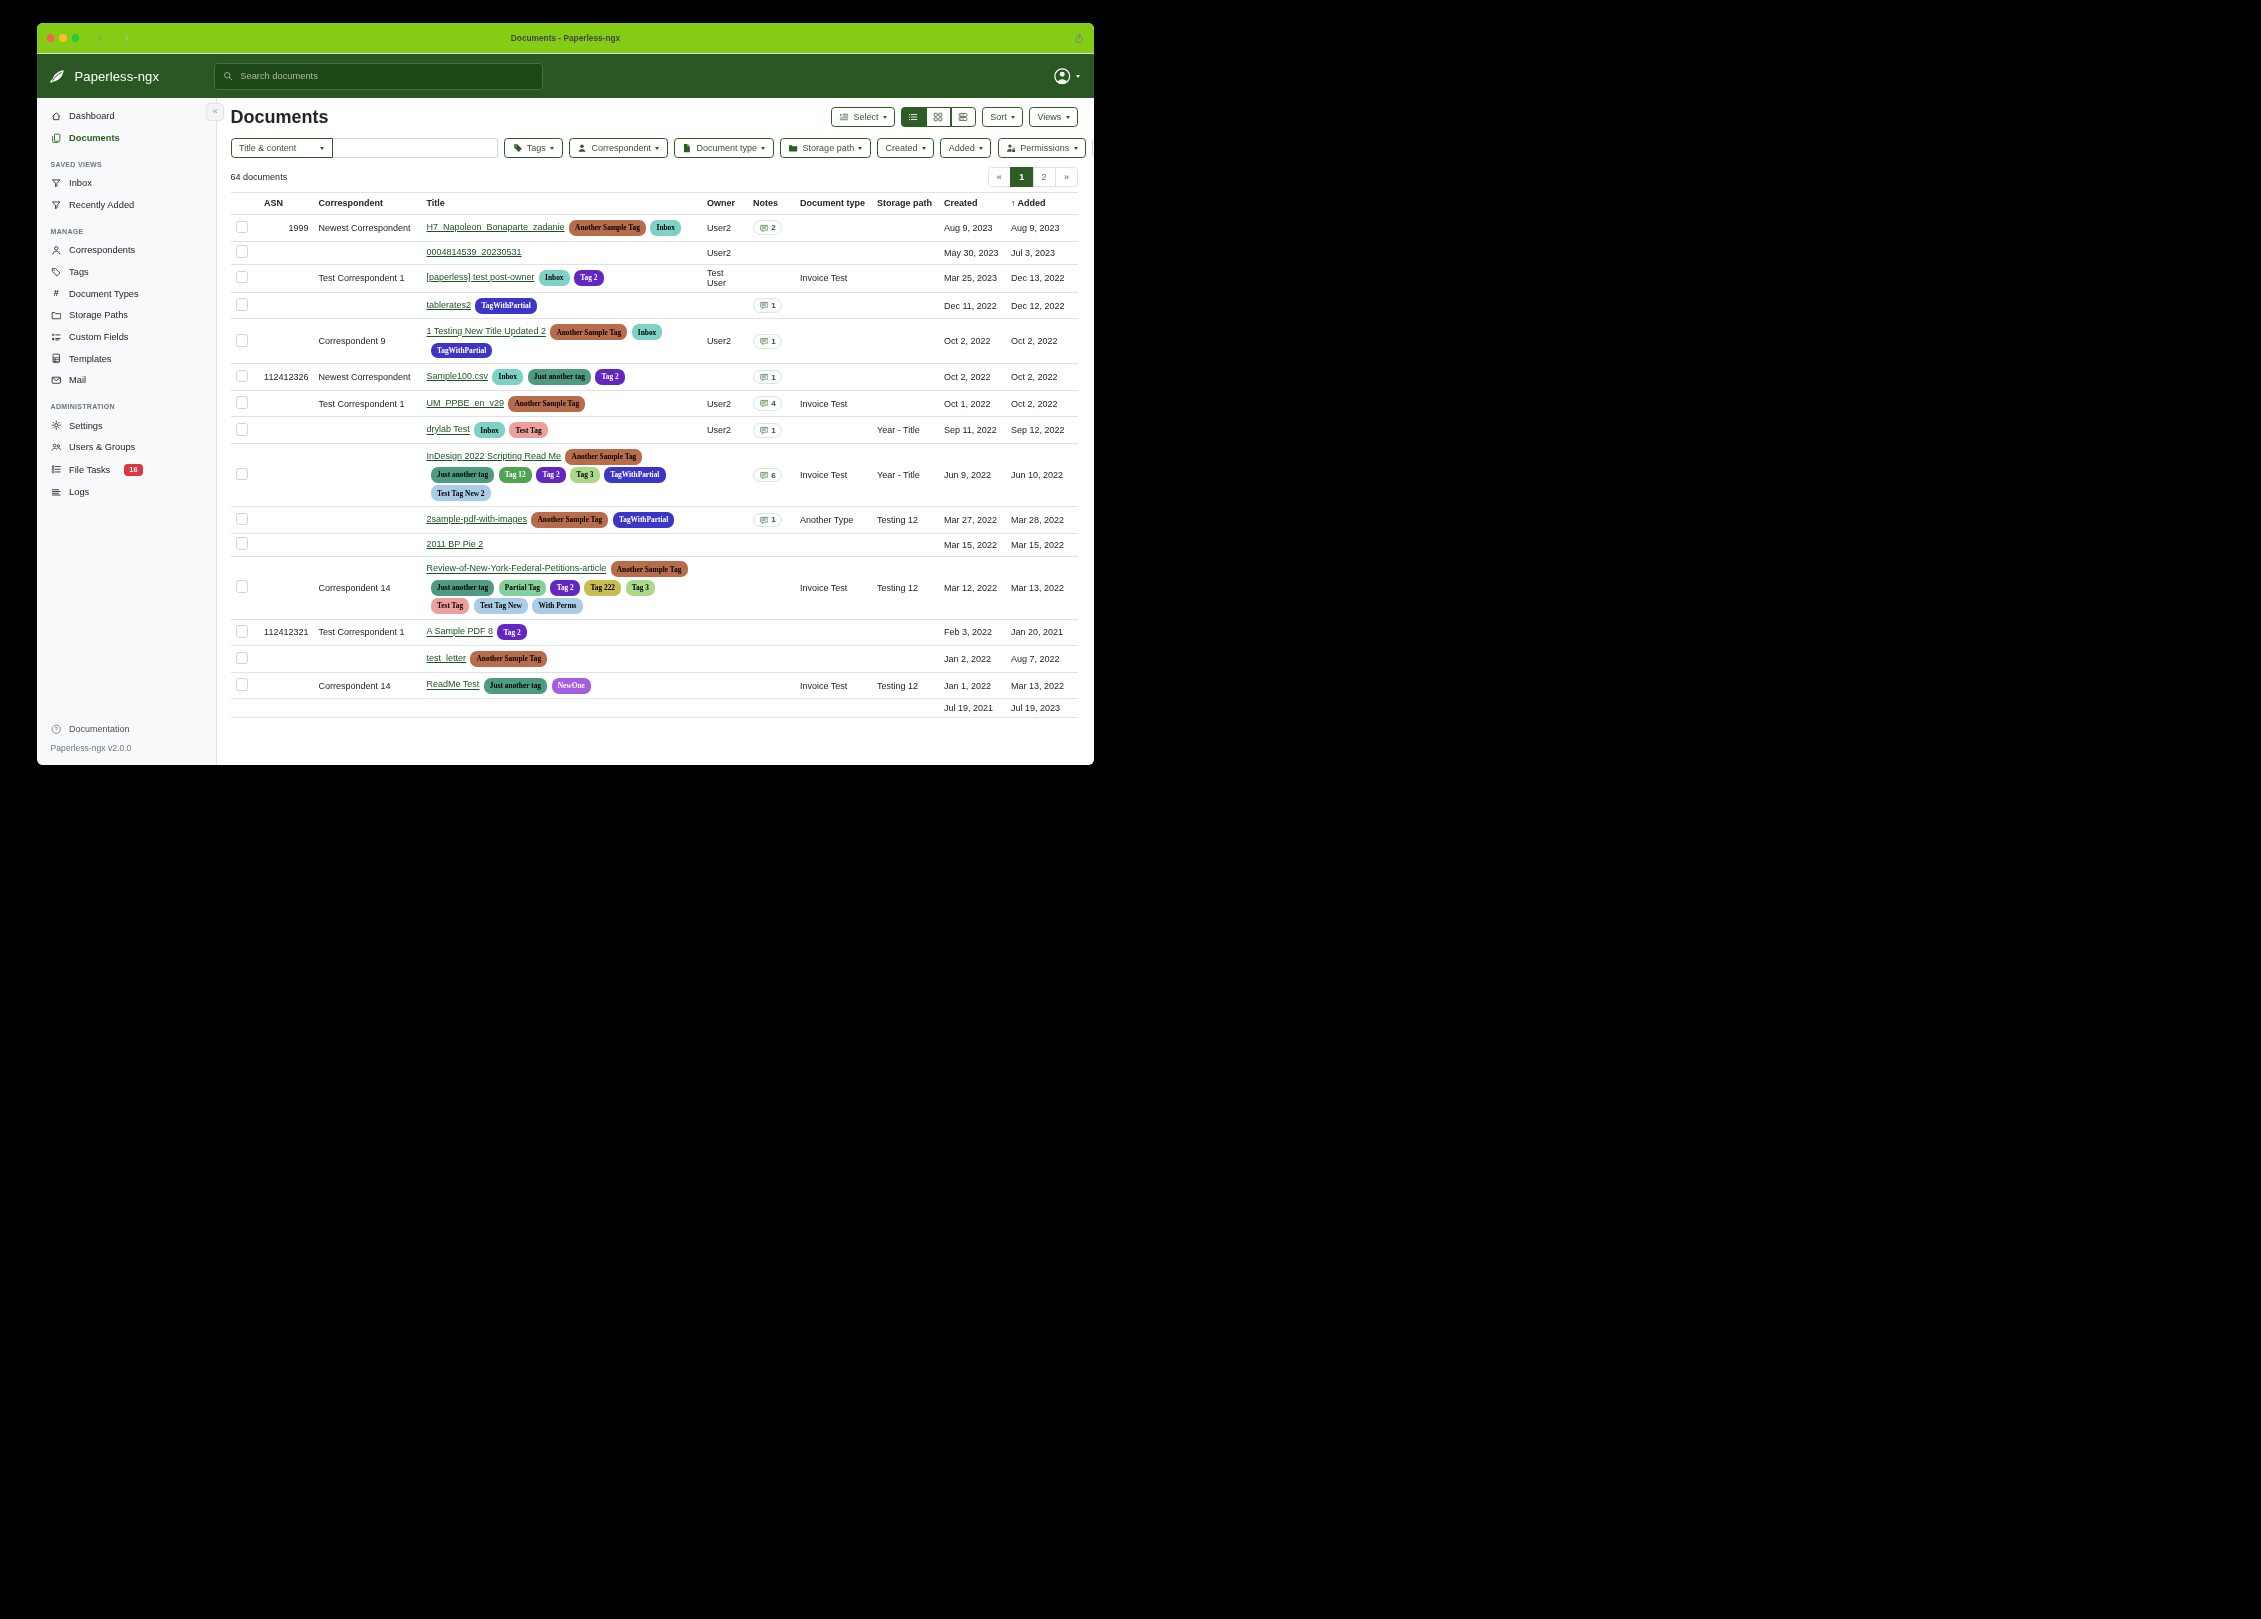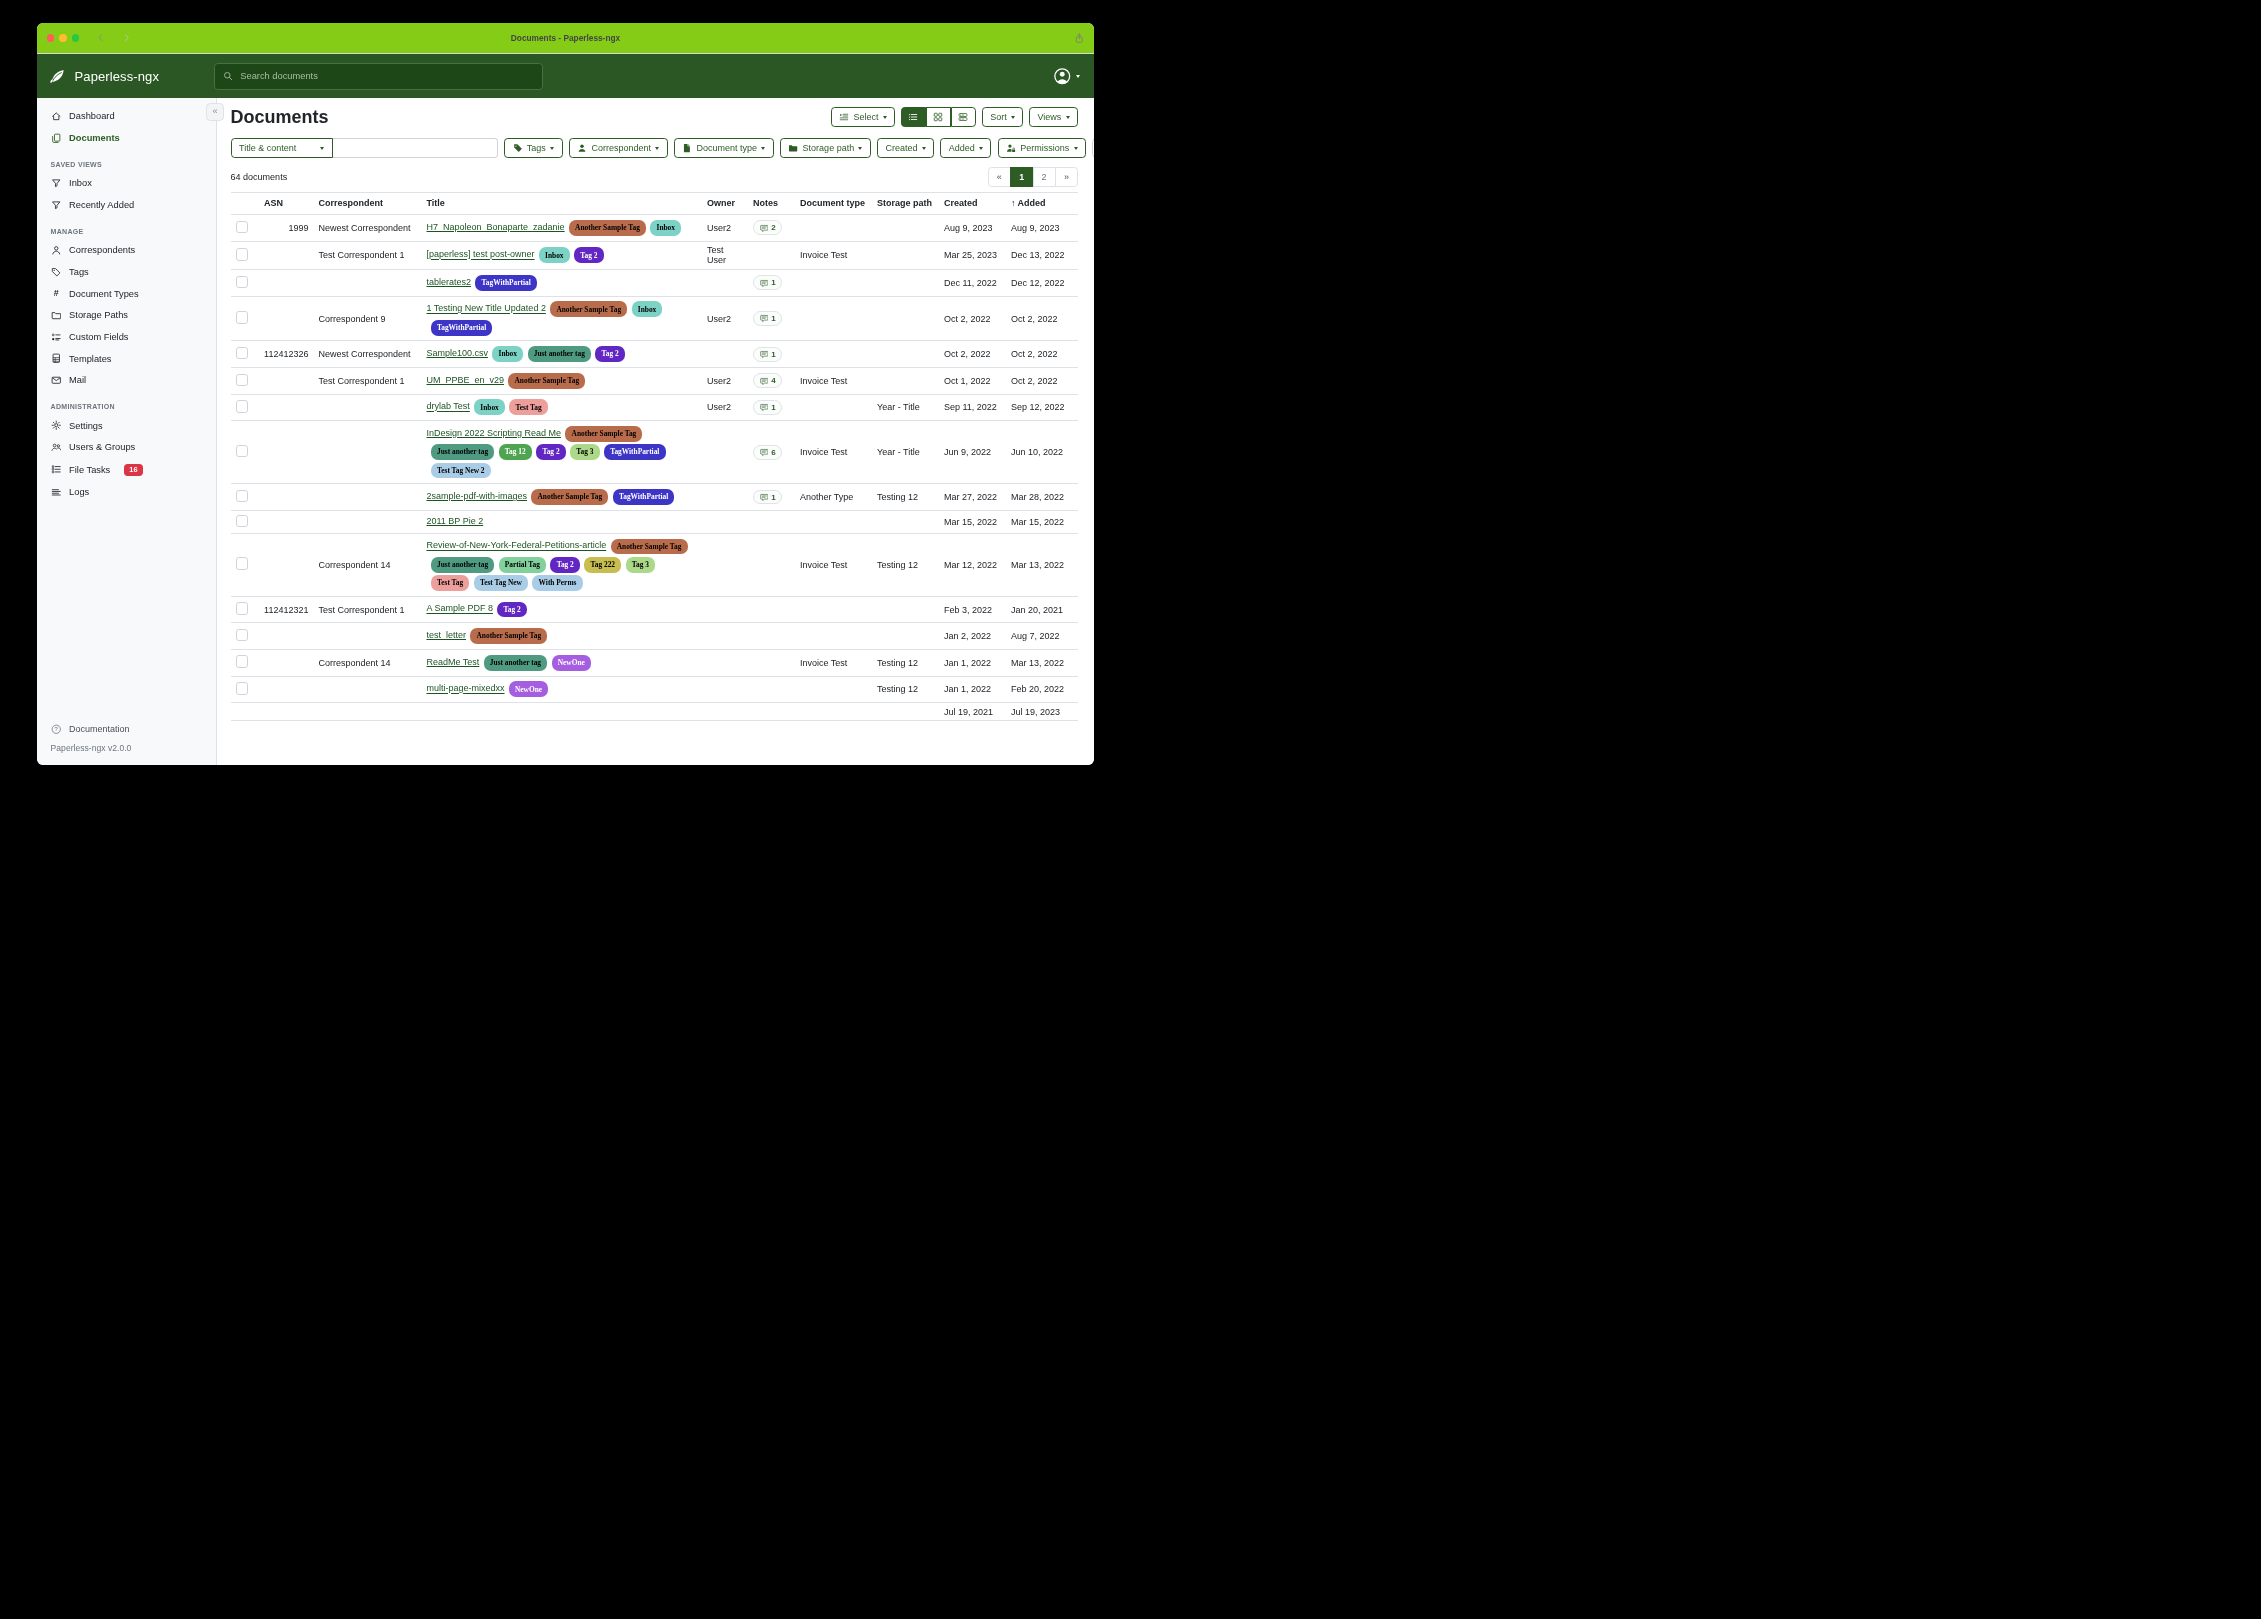--- a/index.html
+++ b/index.html
@@ -440,20 +440,34 @@
                     <span>2</span>
                   </span></td>
     <td class="cell-type"></td>
     <td class="cell-path"></td>
     <td class="cell-created">Aug 9, 2023</td>
     <td class="cell-added">Aug 9, 2023</td>
   </tr>
               <tr>
     <td class="cell-check"><span class="checkbox"></span></td>
     <td class="cell-asn"></td>
+    <td class="cell-corr"></td>
+    <td class="cell-title">
+                  <div class="title-cell-inner"><a class="doc-link">0004814539_20230531</a></div>
+                </td>
+    <td class="cell-owner">User2</td>
+    <td class="cell-notes"></td>
+    <td class="cell-type"></td>
+    <td class="cell-path"></td>
+    <td class="cell-created">May 30, 2023</td>
+    <td class="cell-added">Jul 3, 2023</td>
+  </tr>
+              <tr>
+    <td class="cell-check"><span class="checkbox"></span></td>
+    <td class="cell-asn"></td>
     <td class="cell-corr">Test Correspondent 1</td>
     <td class="cell-title">
                   <div class="title-cell-inner"><a class="doc-link">[paperless] test post-owner</a><span class="tag" style="background:#7bd2c5;color:#000000">Inbox</span><span class="tag" style="background:#6227c3;color:#ffffff">Tag 2</span></div>
                 </td>
     <td class="cell-owner">Test User</td>
     <td class="cell-notes"></td>
     <td class="cell-type">Invoice Test</td>
     <td class="cell-path"></td>
     <td class="cell-created">Mar 25, 2023</td>
     <td class="cell-added">Dec 13, 2022</td>
@@ -662,34 +676,20 @@
                   <div class="title-cell-inner"><a class="doc-link">ReadMe Test</a><span class="tag" style="background:#4e9b82;color:#000000">Just another tag</span><span class="tag" style="background:#a55ee0;color:#ffffff">NewOne</span></div>
                 </td>
     <td class="cell-owner"></td>
     <td class="cell-notes"></td>
     <td class="cell-type">Invoice Test</td>
     <td class="cell-path">Testing 12</td>
     <td class="cell-created">Jan 1, 2022</td>
     <td class="cell-added">Mar 13, 2022</td>
   </tr>
               <tr>
-    <td class="cell-check"><span class="checkbox"></span></td>
-    <td class="cell-asn"></td>
-    <td class="cell-corr"></td>
-    <td class="cell-title">
-                  <div class="title-cell-inner"><a class="doc-link">multi-page-mixedxx</a><span class="tag" style="background:#a55ee0;color:#ffffff">NewOne</span></div>
-                </td>
-    <td class="cell-owner"></td>
-    <td class="cell-notes"></td>
-    <td class="cell-type"></td>
-    <td class="cell-path">Testing 12</td>
-    <td class="cell-created">Jan 1, 2022</td>
-    <td class="cell-added">Feb 20, 2022</td>
-  </tr>
-              <tr>
     <td class="cell-check"></td>
     <td class="cell-asn"></td>
     <td class="cell-corr"></td>
     <td class="cell-title"></td>
     <td class="cell-owner"></td>
     <td class="cell-notes"></td>
     <td class="cell-type"></td>
     <td class="cell-path"></td>
     <td class="cell-created">Jul 19, 2021</td>
     <td class="cell-added">Jul 19, 2023</td>

